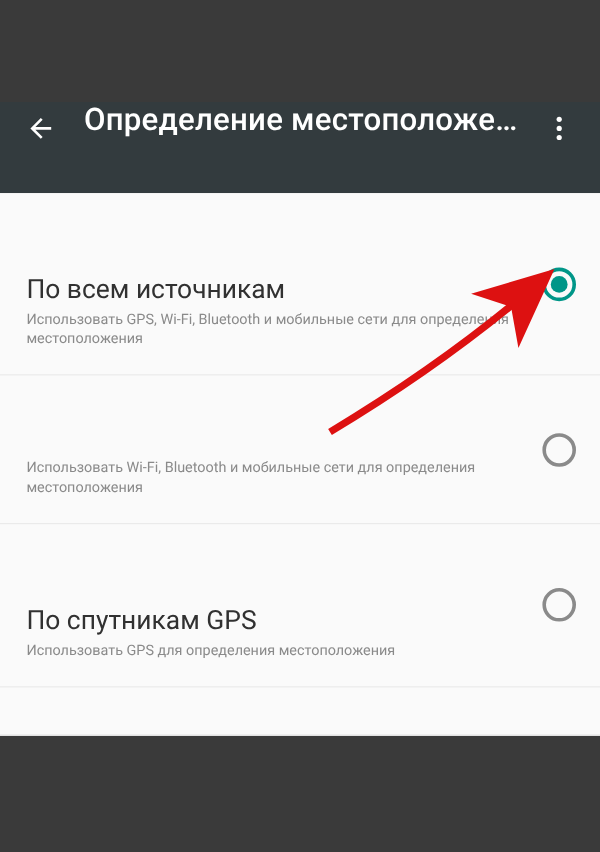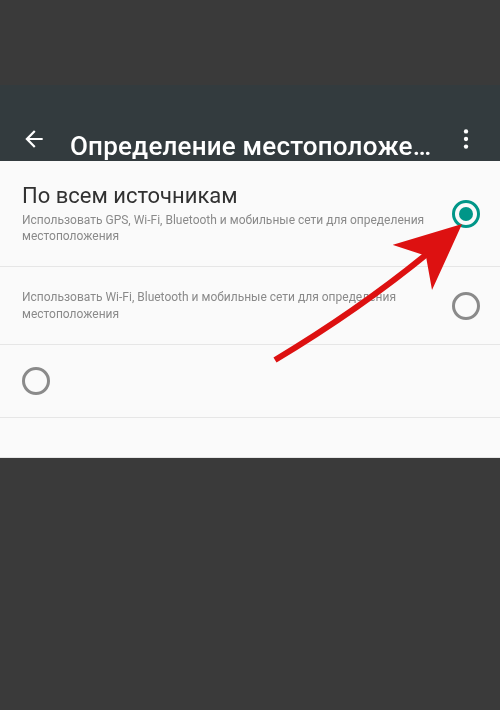--- a/index.html
+++ b/index.html
@@ -14,21 +14,21 @@
     width: 500px;
     height: 710px;
     background: #3a3a3a;
     padding-top: 85px;
     position: relative;
   }
   .appbar {
     height: 76px;
     background: #333b3e;
     display: flex;
-    align-items: flex-end;
+    align-items: flex-start;
     color: #fff;
     padding: 0 12px;
   }
   .back-btn {
     width: 44px;
     height: 44px;
     display: flex;
     align-items: center;
     justify-content: center;
     cursor: pointer;
@@ -58,20 +58,21 @@
     display: flex;
     align-items: center;
     padding: 22px 20px 22px 22px;
     border-bottom: 1px solid #e6e6e6;
     cursor: pointer;
     background: #fafafa;
   }
   .opt-text {
     flex: 1;
     padding-right: 12px;
+    margin-top: 46px;
   }
   .opt-title {
     font-size: 22px;
     color: #313131;
     margin-bottom: 4px;
   }
   .opt-desc {
     font-size: 12px;
     color: #8a8a8a;
     line-height: 1.35;
@@ -149,20 +150,24 @@
       <div class="opt-text">
         <div class="opt-desc">Использовать Wi-Fi, Bluetooth и мобильные сети для определения местоположения</div>
       </div>
       <div class="radio">
         <div class="radio-outer"></div>
 
       </div>
     </div>
 
     <div class="option">
+      <div class="opt-text">
+        <div class="opt-title">По спутникам GPS</div>
+        <div class="opt-desc">Использовать GPS для определения местоположения</div>
+      </div>
       <div class="radio">
         <div class="radio-outer"></div>
 
       </div>
     </div>
 
     <div class="footer-space"></div>
   </div>
 
   <svg class="arrow-annot" style="left:255px; top:180px;" width="230" height="190" viewBox="0 0 230 190">

